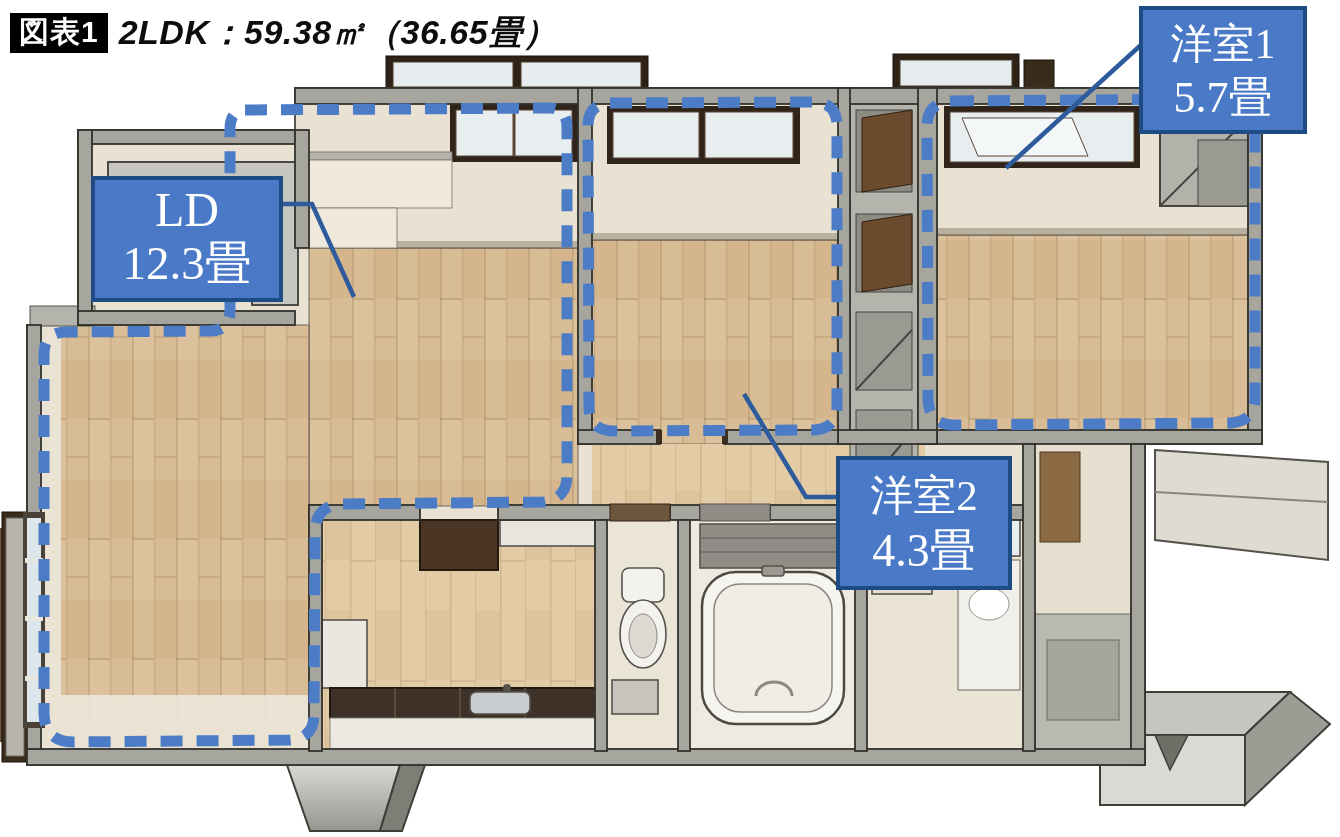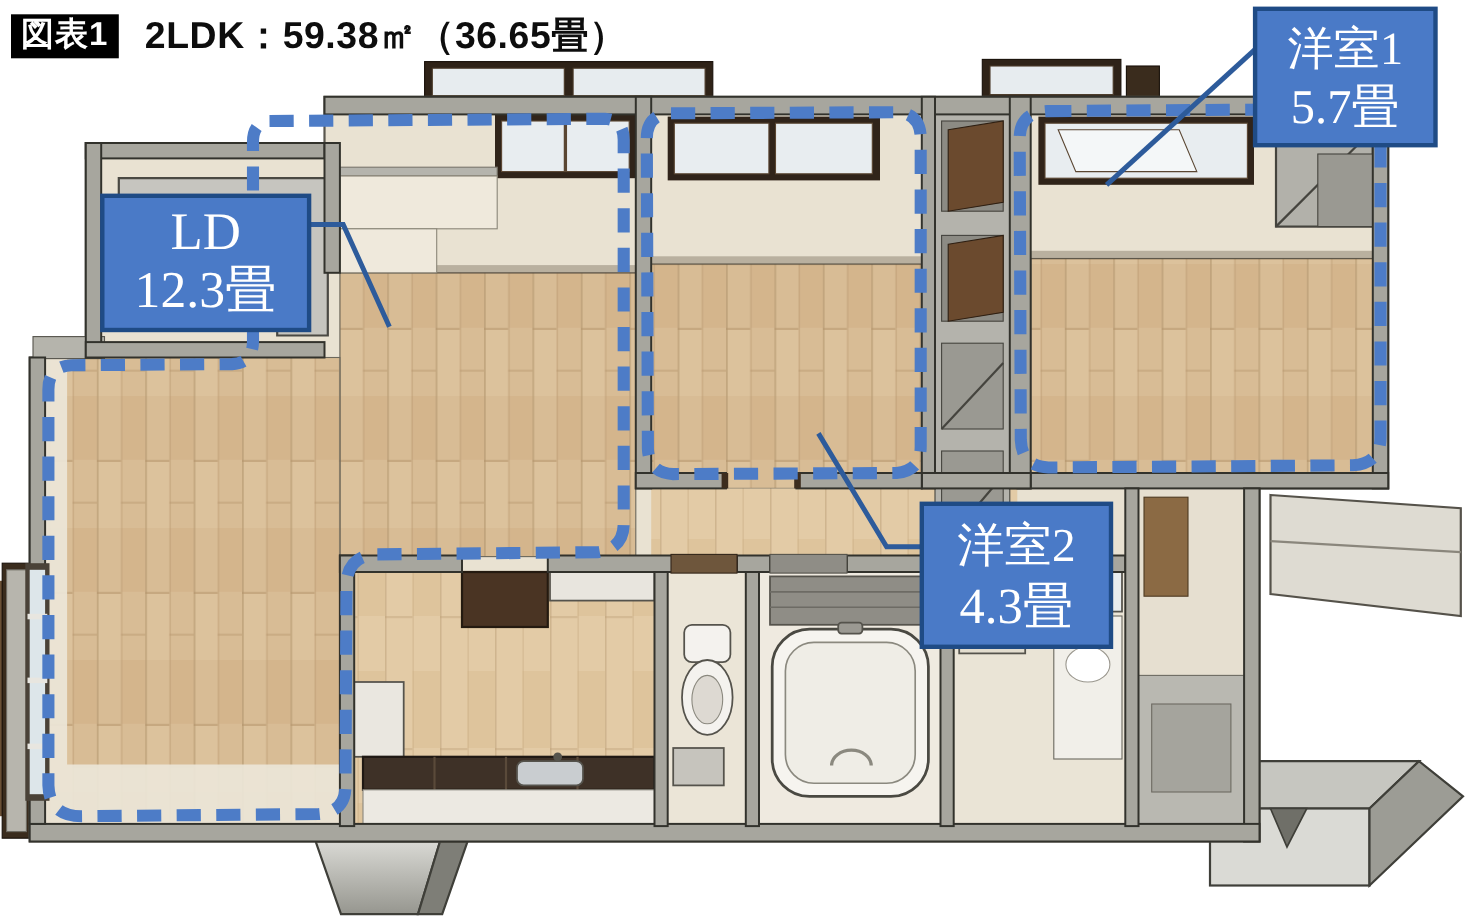--- a/index.html
+++ b/index.html
@@ -1,21 +1,21 @@
 <!DOCTYPE html>
 <html><head>
 <meta charset="utf-8">
 <style>
   html,body{margin:0;padding:0;background:#ffffff;}
   body{width:1340px;height:837px;position:relative;overflow:hidden;
        font-family:"Liberation Sans","DejaVu Sans",sans-serif;}
   .titlebar{position:absolute;top:10px;left:10px;display:flex;align-items:center;z-index:5;}
   .badge{background:#000;color:#fff;font-size:30px;font-weight:700;
          padding:4px 9px 6px 9px;letter-spacing:1px;line-height:1;}
-  .title-text{font-size:34px;font-weight:700;color:#0d0d0d;margin-left:24px;letter-spacing:0.5px;}
+  .title-text{font-size:34px;font-weight:700;color:#0d0d0d;margin-left:11px;letter-spacing:0.5px;font-style:italic;}
   svg{position:absolute;top:0;left:0;}
   .wallband{fill:#a7a69e;stroke:#32322c;stroke-width:1.8;}
   .dash{fill:none;stroke:#4d7cc7;stroke-width:11;stroke-dasharray:22 14;}
   .leader{fill:none;stroke:#2d5b9b;stroke-width:4.5;}
   .lblbox{fill:#4a7ac7;stroke:#1f4b85;stroke-width:4;}
   .lbl{font-family:"Liberation Serif","DejaVu Serif",serif;fill:#ffffff;text-anchor:middle;}
   .fixt{stroke:#55534c;stroke-width:1.6;}
 </style>
 </head>
 <body>

